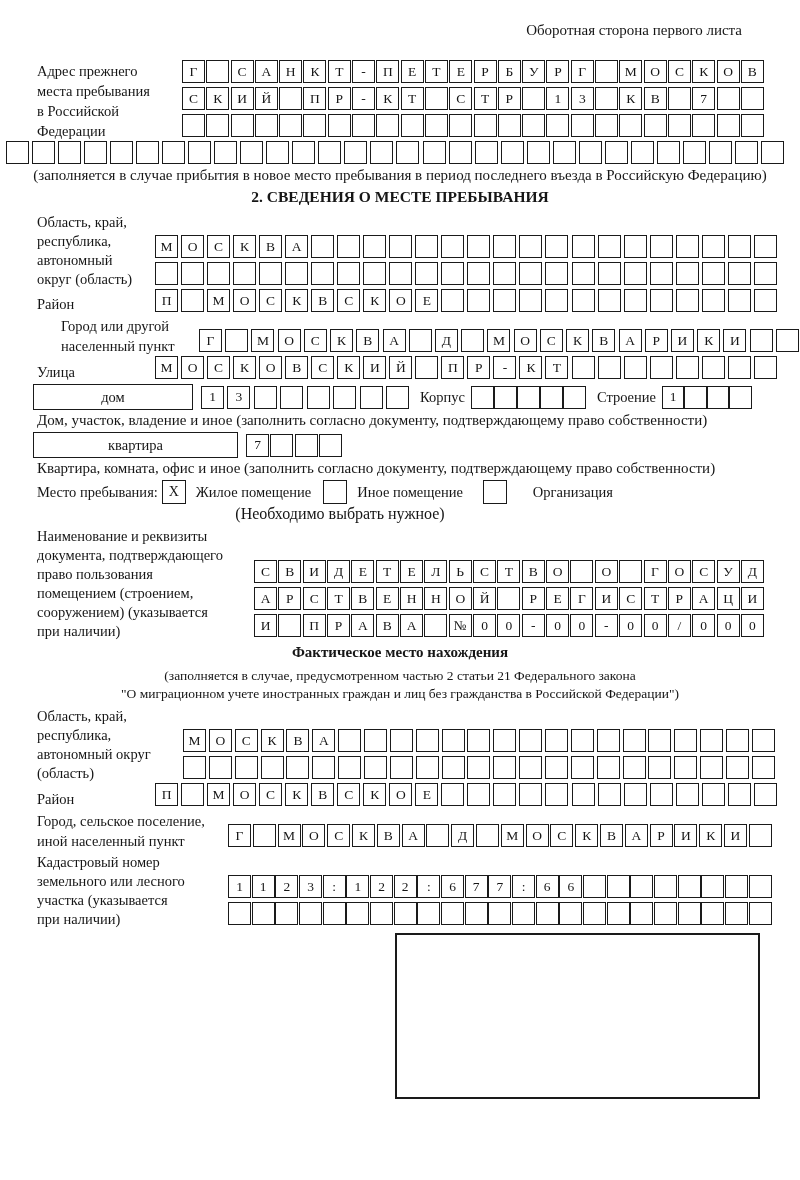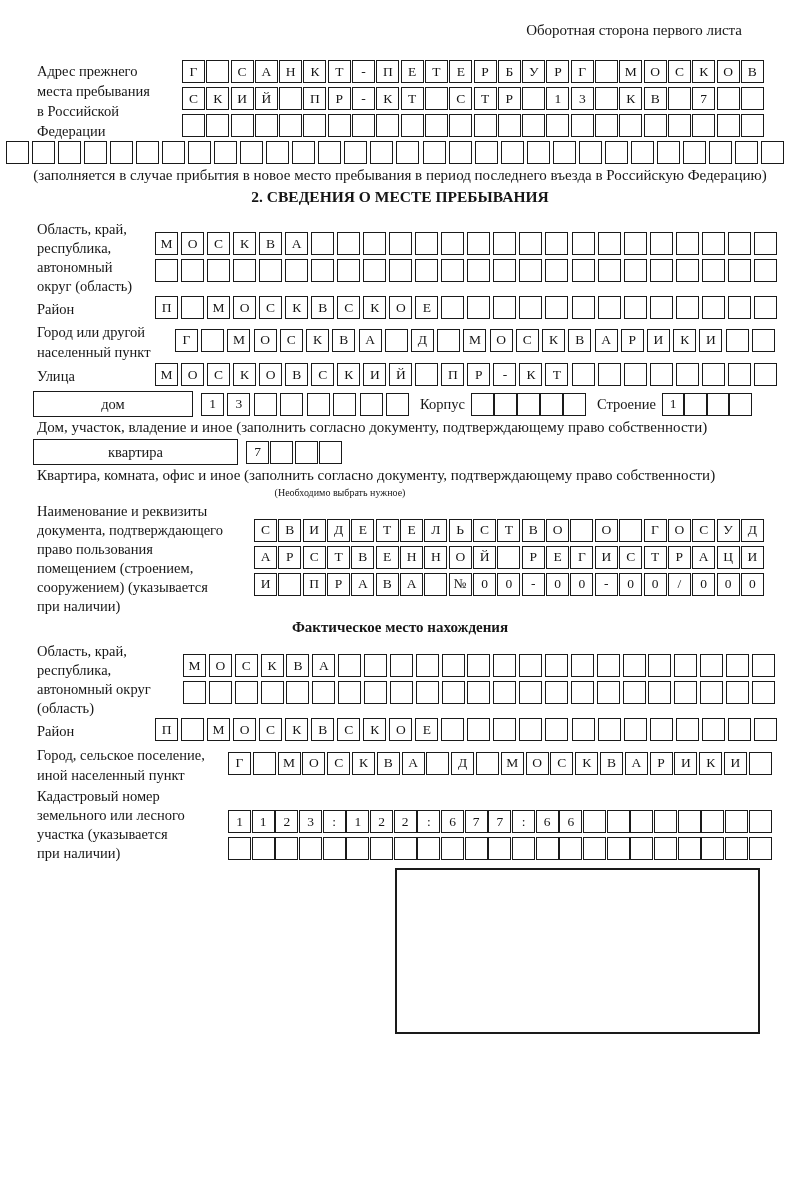--- a/index.html
+++ b/index.html
@@ -10,21 +10,21 @@
     color:#161616;
   }
   .page { position:relative; width:800px; height:1180px; padding-top:22px; }
 
   .header-note {
     text-align:right; padding-right:58px;
     font-size:15px; margin-bottom:21px;
   }
 
   
-  .field { display:flex; align-items:center; }
+  .field { display:flex; align-items:flex-end; }
   .flabel {
     padding-left:37px; font-size:14.5px; line-height:20px;
     white-space:pre-line; flex:0 0 auto;
   }
   .frows { flex:0 0 auto; }
 
   .boxrow { display:flex; justify-content:space-between; margin-bottom:4px; }
   .cbox {
     width:23px; height:23px; border:1.5px solid #1a1a1a; background:#fff;
     display:flex; align-items:center; justify-content:center;
@@ -32,30 +32,30 @@
   }
 
   
   .f-prev  .flabel { width:182px; }
   .f-prev  .boxrow { width:582px; }
   .row-overflow { width:778px; margin:0 0 3px 6px; }
 
   .caption { font-size:15px; line-height:17px; }
   .caption.center { text-align:center; margin-bottom:3px; }
 
-  .sec-title { text-align:center; font-weight:bold; font-size:15.5px; margin:4px 0 14px 0; }
+  .sec-title { text-align:center; font-weight:bold; font-size:15.5px; margin:4px 0 7px 0; }
 
   .f-oblast2 .flabel { width:155px; line-height:19px; }
   .f-oblast2 .frows  { padding-top:2px; }
   .f-oblast2 .boxrow { width:622px; }
   .f-raion2  .flabel { width:155px; }
   .f-raion2  .boxrow { width:622px; margin-bottom:2px; }
   .f-gorod2  .flabel { width:175px; }
   .f-gorod2  .boxrow { width:600px; }
-  .f-gorod2  { min-height:42px; }
+  .f-gorod2  { min-height:42px;padding-left:24px; }
   .f-ulitsa  .flabel { width:155px; }
   .f-ulitsa  .boxrow { width:622px; margin-bottom:3px; }
 
   .dom-row { display:flex; align-items:center; margin:2px 0 2px 33px; }
   .widebox {
     border:1.5px solid #1a1a1a; height:26px;
     display:flex; align-items:center; justify-content:center; font-size:14.5px;
   }
   .widebox.dom { width:160px;align-items:center; }
   .widebox.kvartira { width:205px; }
@@ -69,21 +69,21 @@
   .kv-row { display:flex; align-items:center; margin:2px 0 2px 33px; }
   .row-kv { width:96px; margin-left:8px; margin-bottom:0; }
 
   .mesto-row { display:flex; align-items:center; margin:3px 0 1px 37px; font-size:14.5px; }
   .checkbox {
     width:24px; height:24px; border:1.5px solid #1a1a1a; margin:0 0 0 4px;
     display:flex; align-items:center; justify-content:center; font-size:14px; flex:0 0 auto;
   }
   .opt-label { margin-left:10px; }
   .gap1 { margin-left:12px; } .gap2 { margin-left:20px; } .gap3 { margin-left:26px; }
-  .mesto-caption { text-align:center; width:400px; margin-left:140px; font-size:10px; margin-bottom:4px; }
+  .mesto-caption { text-align:center; width:400px; margin-left:140px; font-size:16px; margin-bottom:4px; }
 
   .f-doc .flabel { width:254px; line-height:19px; }
   .f-doc .boxrow { width:510px; }
 
   .fact-title { text-align:center; font-weight:bold; font-size:15px; margin:3px 0 6px 0; }
   .fact-caption { text-align:center; font-size:13.5px; line-height:17.5px; white-space:pre-line; margin-bottom:5px; }
 
   .f-oblast3 .flabel { width:183px; line-height:19px; }
   .f-oblast3 .frows  { padding-top:2px; }
   .f-oblast3 .boxrow { width:592px; }
@@ -429,20 +429,29 @@
     </div>
     <div class="boxrow row-kv">
         <div class="cbox">7</div>
         <div class="cbox"></div>
         <div class="cbox"></div>
         <div class="cbox"></div>
       </div>
   </div>
   <div class="caption left">Квартира, комната, офис и иное (заполнить согласно документу, подтверждающему право собственности)</div>
 
+  <div class="mesto-row">
+    <span>Место пребывания:</span>
+    <div class="checkbox">X</div>
+    <span class="opt-label">Жилое помещение</span>
+    <div class="checkbox gap1"></div>
+    <span class="opt-label">Иное помещение</span>
+    <div class="checkbox gap2"></div>
+    <span class="opt-label gap3">Организация</span>
+  </div>
   <div class="mesto-caption">(Необходимо выбрать нужное)</div>
 
   <div class="field f-doc">
     <div class="flabel">Наименование и реквизиты
 документа, подтверждающего
 право пользования
 помещением (строением,
 сооружением) (указывается
 при наличии)</div>
     <div class="frows">
@@ -512,20 +521,22 @@
           <div class="cbox">0</div>
           <div class="cbox">/</div>
           <div class="cbox">0</div>
           <div class="cbox">0</div>
           <div class="cbox">0</div>
         </div>
     </div>
   </div>
 
   <div class="fact-title">Фактическое место нахождения</div>
+  <div class="fact-caption">(заполняется в случае, предусмотренном частью 2 статьи 21 Федерального закона
+"О миграционном учете иностранных граждан и лиц без гражданства в Российской Федерации")</div>
 
   <div class="field f-oblast3">
     <div class="flabel">Область, край,
 республика,
 автономный округ
 (область)</div>
     <div class="frows">
       <div class="boxrow">
           <div class="cbox">М</div>
           <div class="cbox">О</div>

